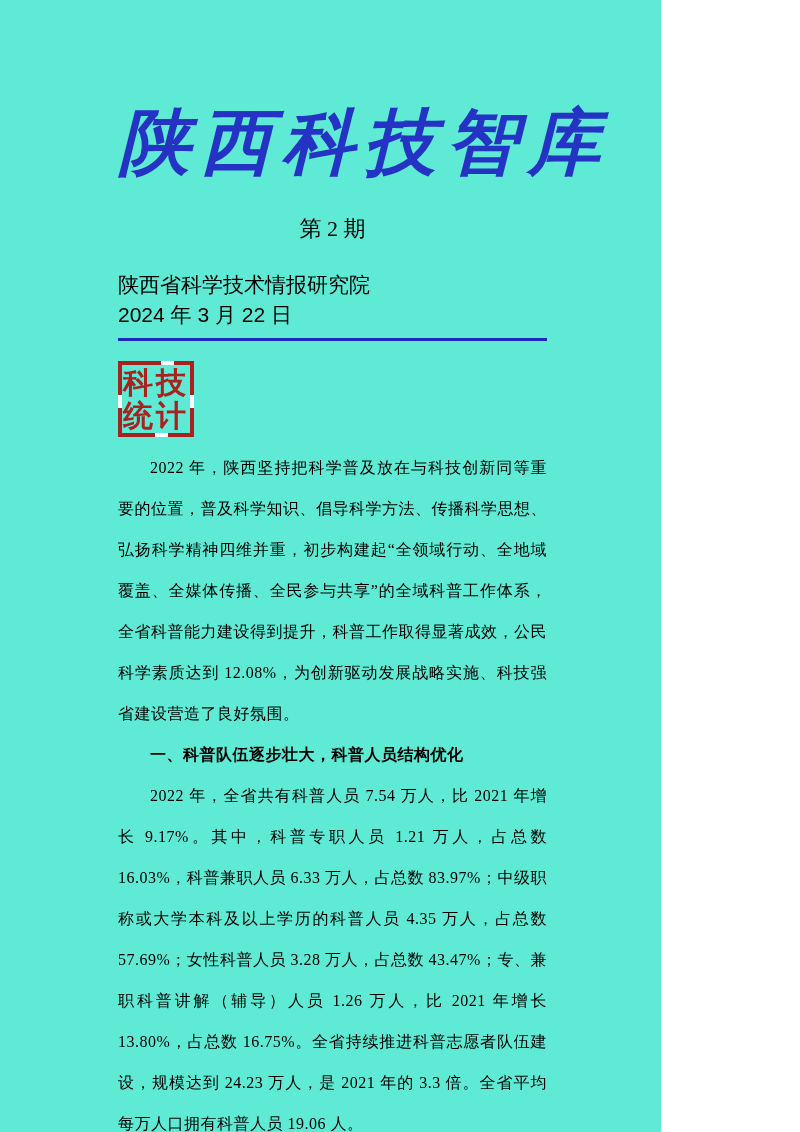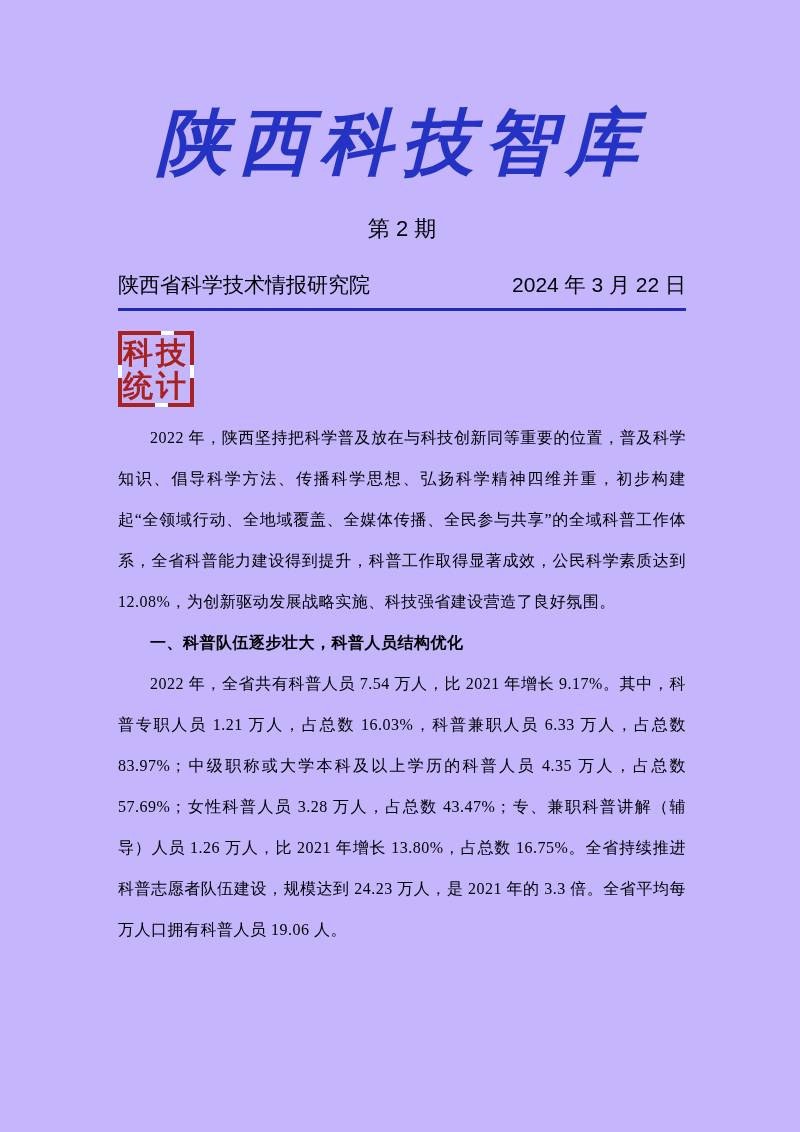--- a/index.html
+++ b/index.html
@@ -2,23 +2,23 @@
 <html><head>
 <meta charset="utf-8">
 <style>
   html, body {
     margin: 0;
     padding: 0;
     background: #ffffff;
   }
   .page {
     position: relative;
-    width: 800px;
+    width: 661px;
     height: 1132px;
-    background: #c4b5fd;
+    background: #5eead4;
     overflow: hidden;
     font-family: "Liberation Serif", "DejaVu Serif", serif;
     color: #000000;
   }
   .content {
     margin: 0 114px 0 118px; 
   }
   
   .masthead-title {
     margin: 0;
@@ -29,35 +29,36 @@
     font-weight: bold;
     font-size: 72px;
     line-height: 112px;
     letter-spacing: 10px;
     color: #2533c4;
     white-space: nowrap;
   }
   .issue {
     margin-top: 16px;
     text-align: center;
-    font-family: Liberation Sans, sans-serif;
+    font-family: Liberation Serif, serif;
     font-size: 22px;
     line-height: 30px;
     color: #000000;
   }
   .masthead-row {
     margin-top: 26px;
     display: flex;
     justify-content: space-between;
     align-items: baseline;
     font-family: "Liberation Sans", "DejaVu Sans", sans-serif;
     font-size: 21px;
     line-height: 30px;
     padding-bottom: 8px;
     border-bottom: 3px solid #1e2bb8;
+    flex-direction: column;
   }
   
   .article-header {
     margin-top: 20px;
     display: flex;
     align-items: flex-start;
   }
   .stamp {
     position: relative;
     flex: 0 0 auto;

